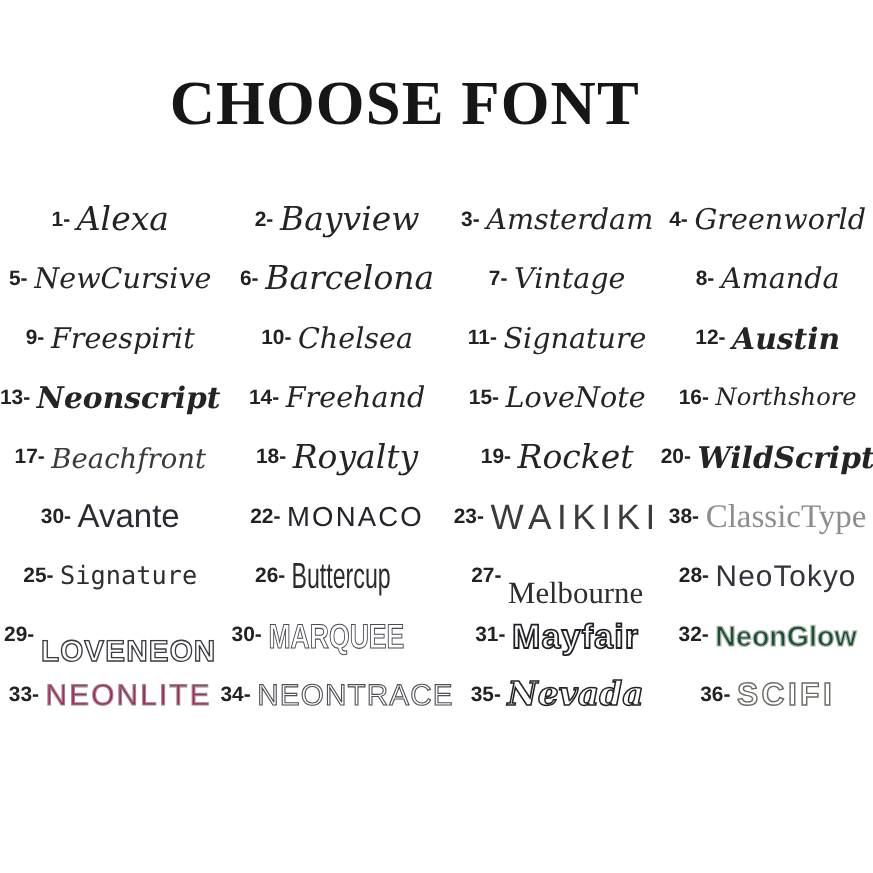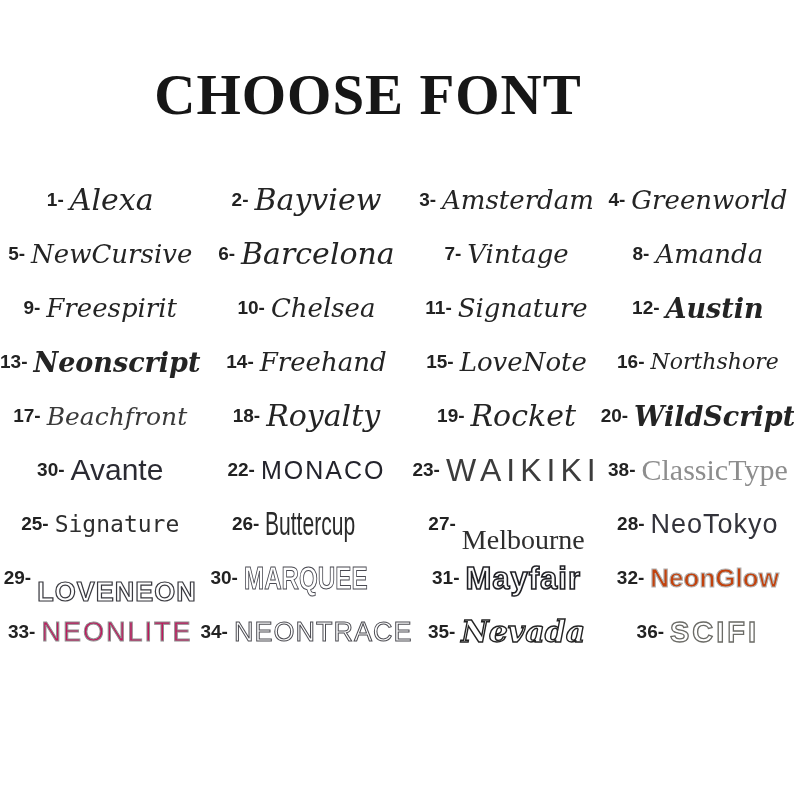--- a/index.html
+++ b/index.html
@@ -80,21 +80,21 @@
     font-family: "Liberation Sans", sans-serif; font-weight: 700; font-size: 31px;
     color: #ffffff; -webkit-text-stroke: 1px #4a4a52;
     display: inline-block; transform: scaleX(0.78); transform-origin: left center;
   }
   .outline-bold {
     font-family: "Liberation Sans", sans-serif; font-weight: 700; font-size: 31px;
     color: #fbfbfb; -webkit-text-stroke: 1.6px #1f1f24; letter-spacing: 1px; text-align: center;
   }
   .outline-gray {
     font-family: "Liberation Sans", sans-serif; font-weight: 700; font-size: 26px;
-    color: #c2410c; -webkit-text-stroke: 1.1px #b3b3b3;
+    color: #14532d; -webkit-text-stroke: 1.1px #b3b3b3;
   }
   .gray-caps {
     font-family: "Liberation Sans", sans-serif; font-size: 27px;
     letter-spacing: 2px; color: #be185d; -webkit-text-stroke: 1px #8f8f8f;
   }
   .outline-thin-caps {
     font-family: "Liberation Sans", sans-serif; font-size: 27px;
     letter-spacing: 1px; color: #ffffff; -webkit-text-stroke: 1px #4e4e54;
   }
   .outline-script {

